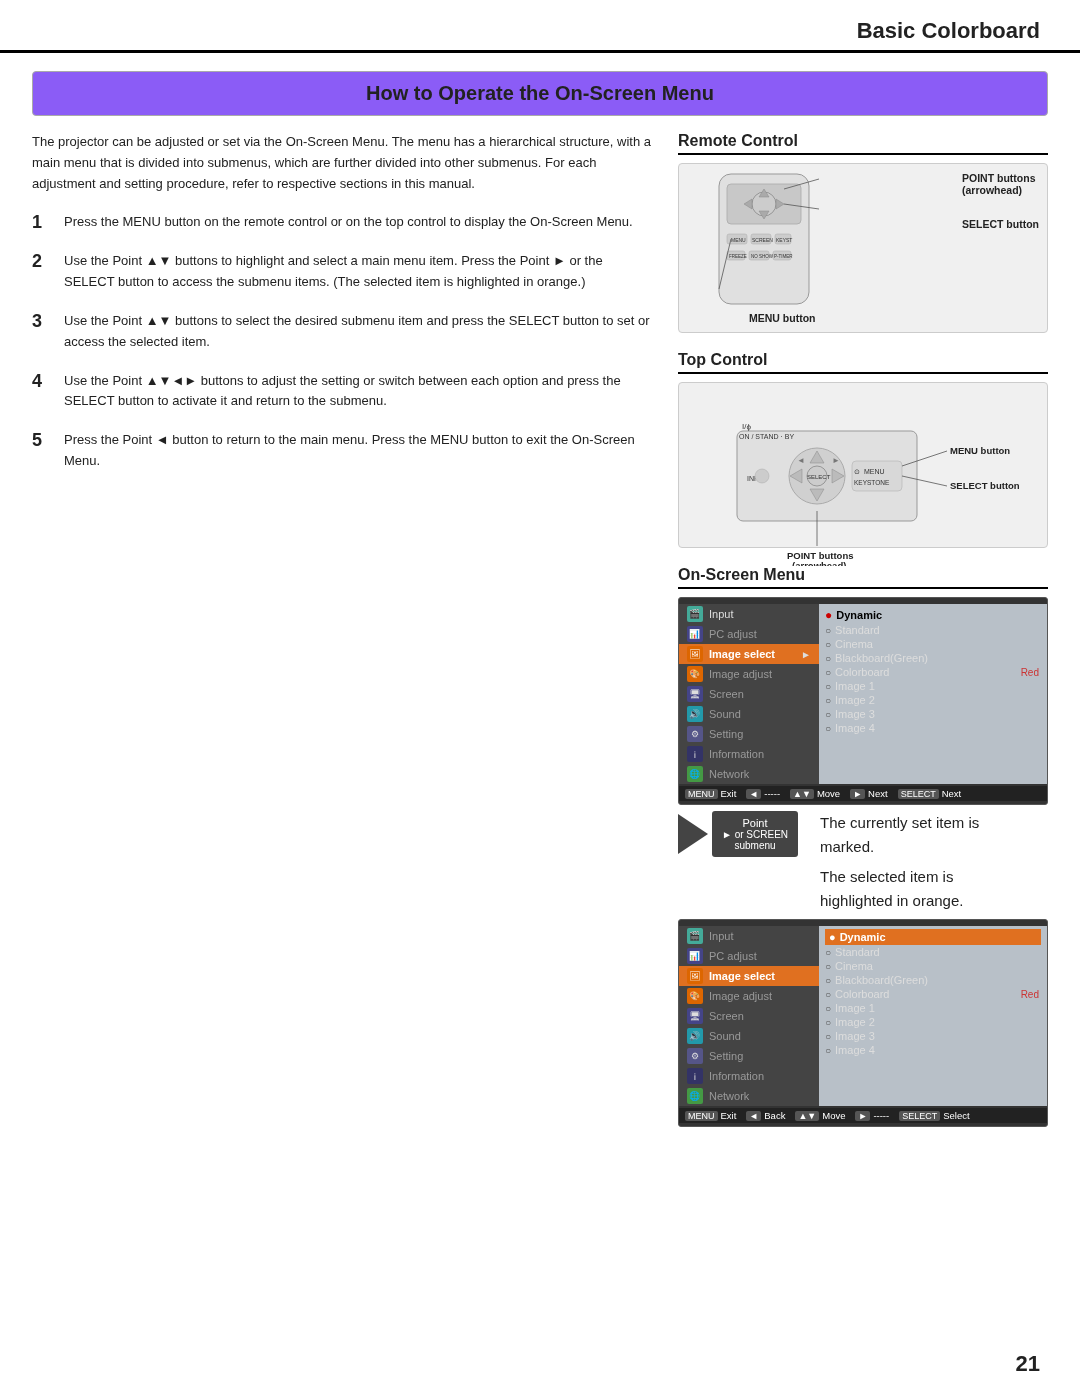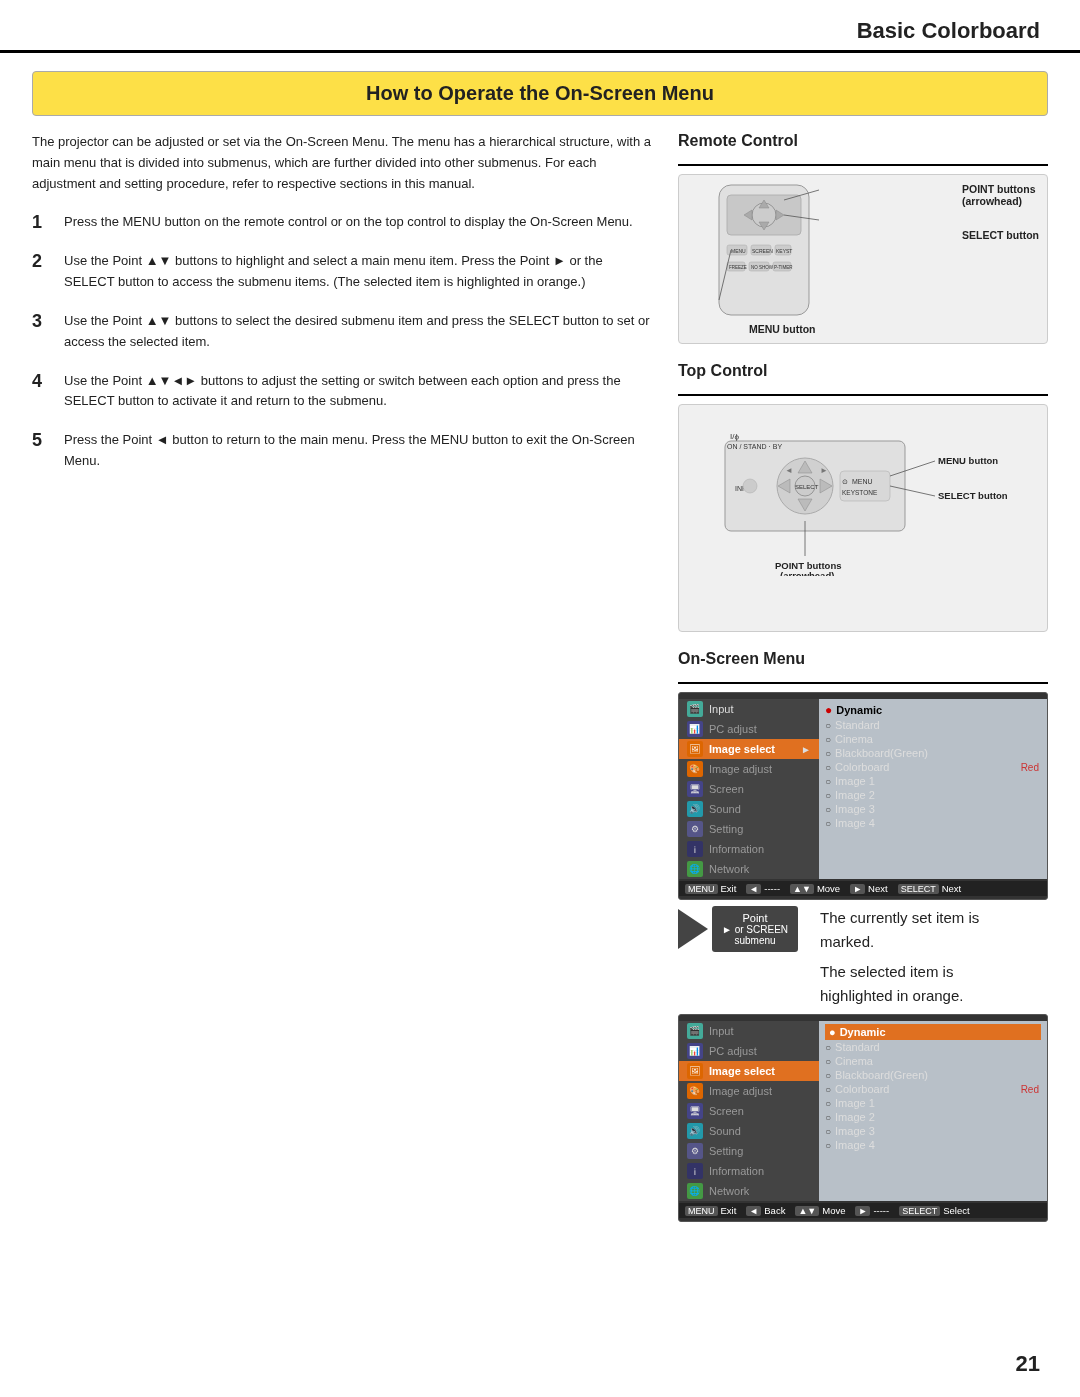--- a/index.html
+++ b/index.html
@@ -20,21 +20,21 @@
       border-bottom: 3px solid #000;
     }
     .page-header h1 {
       font-size: 22px;
       font-weight: bold;
     }
 
     
     .main-title-box {
       margin: 18px 32px 16px 32px;
-      background: #fde047;
+      background: #8b5cf6;
       border: 1px solid #aaa;
       border-radius: 4px;
       text-align: center;
       padding: 10px 0;
     }
     .main-title-box h2 {
       font-size: 20px;
       font-weight: bold;
     }
 
@@ -80,43 +80,43 @@
     
     .right-col {
       width: 370px;
       flex-shrink: 0;
     }
 
     .section-title {
       font-size: 16px;
       font-weight: bold;
       border-bottom: 2px solid #000;
-      padding-bottom: 14px;
+      padding-bottom: 3px;
       margin-bottom: 8px;
     }
 
     
     .remote-diagram {
       background: #f0f0f0;
       border: 1px solid #ccc;
       border-radius: 4px;
       padding: 10px;
       margin-bottom: 18px;
       position: relative;
       height: 170px;
     }
 
     
     .top-control-diagram {
       background: #f0f0f0;
       border: 1px solid #ccc;
       border-radius: 4px;
-      padding: 6px;
+      padding: 18px;
       margin-bottom: 18px;
-      height: 228px;
+      height: 166px;
       position: relative;
     }
 
     
     .onscreen-section {
       margin-top: 4px;
     }
 
     .onscreen-menu-box {
       background: #333;

